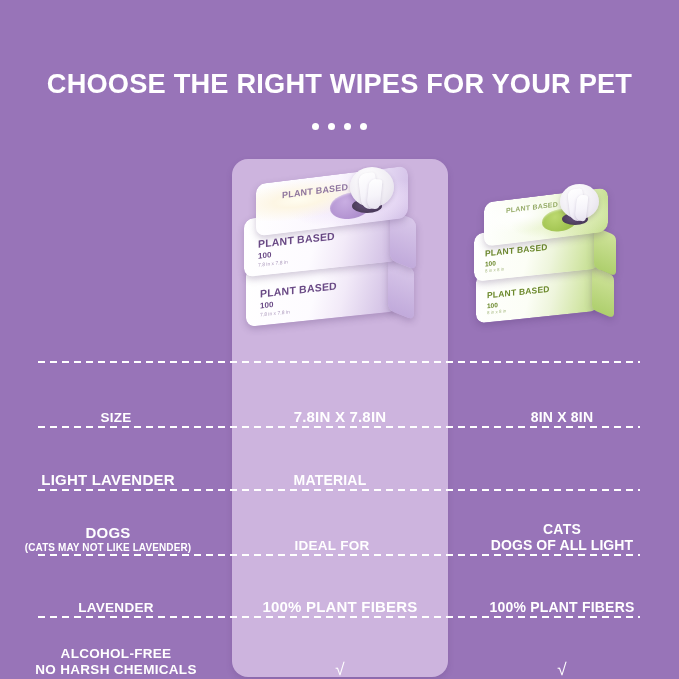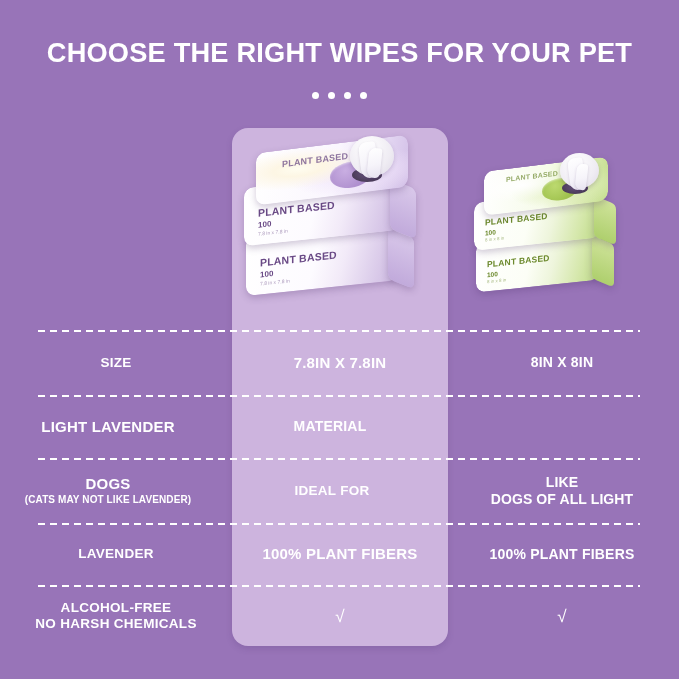--- a/index.html
+++ b/index.html
@@ -2,21 +2,21 @@
 <html><head>
 <meta charset="utf-8">
 <style>
   html,body{margin:0;padding:0;}
   body{
     width:679px;height:679px;overflow:hidden;
     background:#9874b8;
     font-family:"Liberation Sans", sans-serif;
     position:relative;
   }
-  #root{position:absolute;inset:0;}
+  #root{position:absolute;inset:0;margin-top:31px;}
 
   
   .title{
     position:absolute;left:0;right:0;top:38px;
     text-align:center;
     color:#ffffff;
     font-size:28.5px;
     font-weight:bold;
     letter-spacing:.2px;
     line-height:1;
@@ -138,21 +138,21 @@
     background:radial-gradient(ellipse at 50% 40%,#6d5a80,#3d3049);
   }
 
   
   .table{
     position:absolute;left:0;right:0;top:330px;
   }
   .row{
     position:relative;
     display:flex;
-    align-items:center;
+    align-items:flex-end;
     box-sizing:border-box;
   }
   .sep{
     position:absolute;
     left:38px;width:602px;height:2px;
     background-image:repeating-linear-gradient(to right,#ffffff 0 7px,rgba(255,255,255,0) 7px 12px);
     z-index:4;
   }
   .cell{
     box-sizing:border-box;
@@ -285,21 +285,21 @@
     </div>
 
     <div class="sep" style="top:128px;"></div>
     <div class="row" style="height:65px;">
       <div class="cell cell-mid">
         <span>DOGS</span>
         <span class="sub-note">(CATS MAY NOT LIKE LAVENDER)</span>
       </div>
       <div class="cell cell-label">IDEAL FOR</div>
       <div class="cell cell-right">
-        <span>LIKE</span>
+        <span>CATS</span>
         <span class="sub-note" style="font-size:14px;margin-top:0;">DOGS OF ALL LIGHT</span>
       </div>
     </div>
 
     <div class="sep" style="top:193px;"></div>
     <div class="row" style="height:62px;">
       <div class="cell cell-label">LAVENDER</div>
       <div class="cell cell-mid">100% PLANT FIBERS</div>
       <div class="cell cell-right">100% PLANT FIBERS</div>
     </div>

